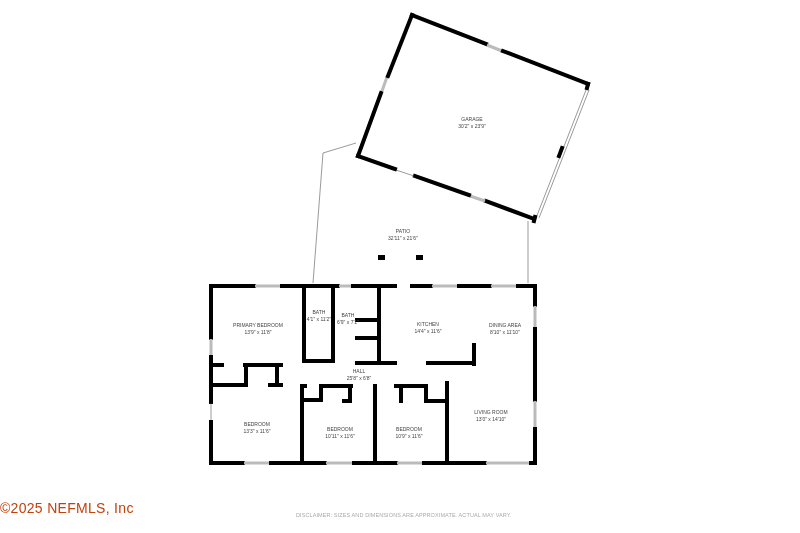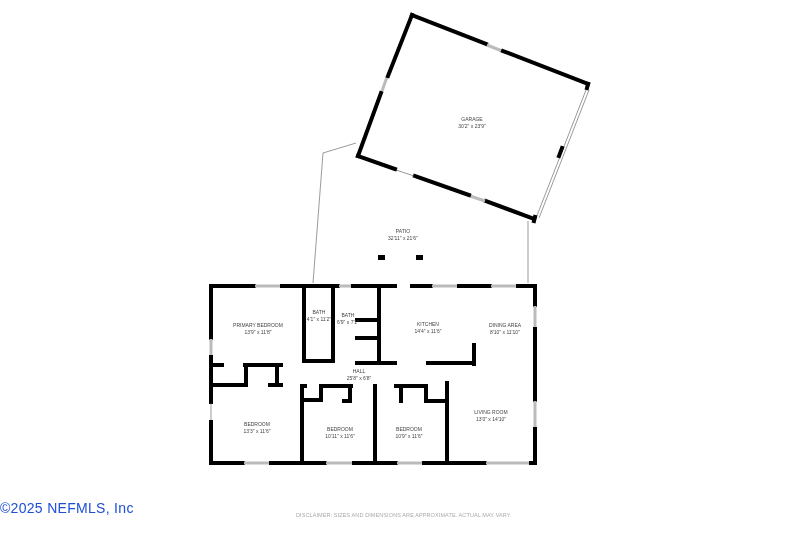--- a/index.html
+++ b/index.html
@@ -2,21 +2,21 @@
 <html><head>
 <meta charset="utf-8">
 <style>
   html, body { margin: 0; padding: 0; background: #ffffff; }
   body { width: 800px; height: 533px; position: relative; overflow: hidden; font-family: "DejaVu Sans", sans-serif; }
   svg { position: absolute; left: 0; top: 0; }
   .wall { stroke: #000; stroke-width: 4; stroke-linecap: square; fill: none; }
   .thin { stroke: #555; stroke-width: 0.6; fill: none; }
   .win { stroke: #bbb; stroke-width: 3; }
   .lbl { font-family: "Liberation Sans", sans-serif; font-size: 5px; fill: #444; text-anchor: middle; }
-  .copyright { position: absolute; left: 0; top: 500px; font-family: "Liberation Sans", sans-serif; font-size: 14px; color: #1d4ed8; letter-spacing: 0.3px; }
+  .copyright { position: absolute; left: 0; top: 500px; font-family: "Liberation Sans", sans-serif; font-size: 14px; color: #c2410c; letter-spacing: 0.3px; }
   .disclaimer { position: absolute; left: 296px; top: 512px; font-family: "Liberation Sans", sans-serif; font-size: 5.5px; color: #aaaaaa; letter-spacing: 0.1px; }
 </style>
 </head>
 <body>
 
 <svg width="800" height="533" viewBox="0 0 800 533">
 
   <g>
     <polygon points="412,15 588,84 534,221 358,156" fill="none" stroke="none"></polygon>
     <line class="wall" x1="412" y1="15" x2="486" y2="44"></line>

